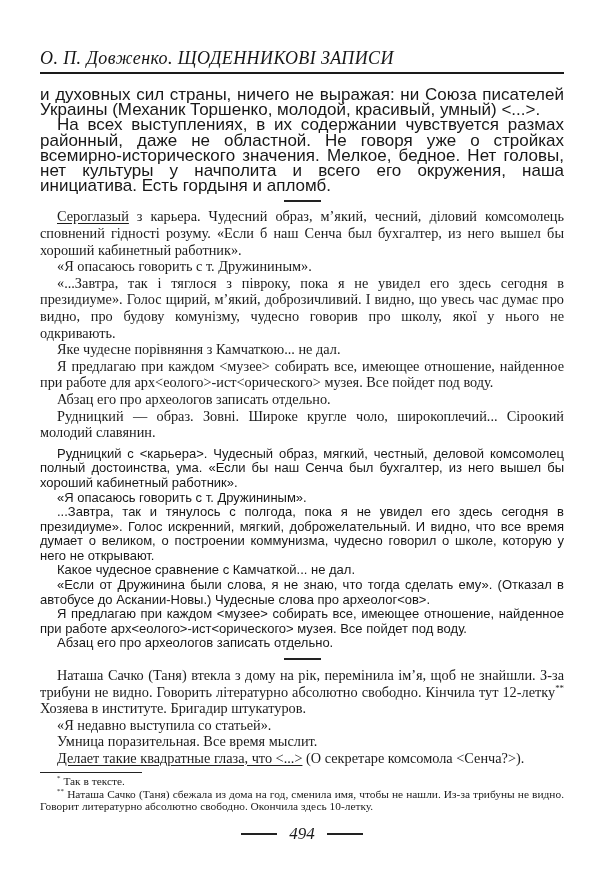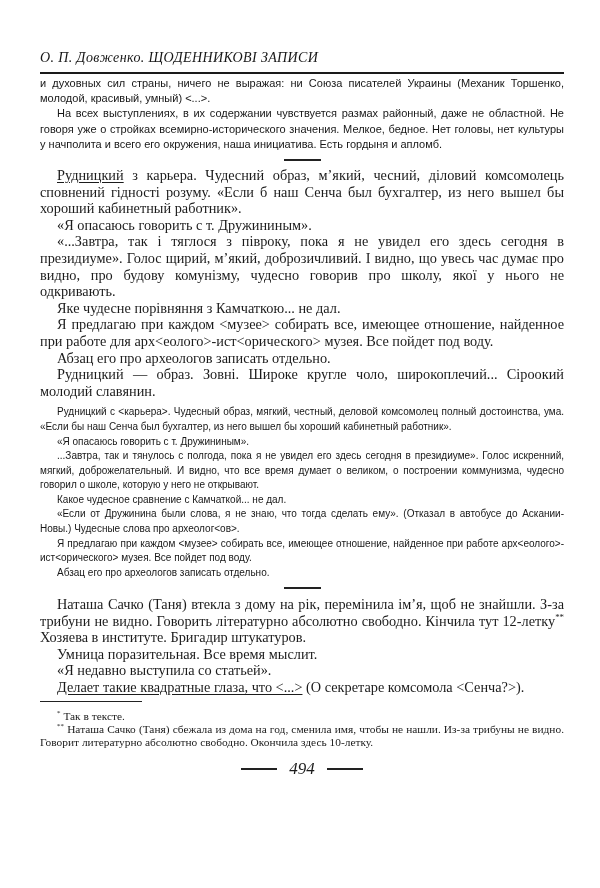--- a/index.html
+++ b/index.html
@@ -9,75 +9,75 @@
     box-sizing:border-box;
     background:#ffffff;
     color:#1b1b1b;
     padding:50px 36px 0 40px;
     overflow:hidden;
   }
   
   .running-head {
     font-family:"Liberation Serif", serif;
     font-style:italic;
-    font-size:14px; line-height:16px;
+    font-size:18px; line-height:16px;
     letter-spacing:0.4px;
     color:#161616;
   }
   .header-rule {
     height:2px; background:#1a1a1a; margin-top:6px;
   }
   
   p { margin:0; text-align:justify; text-indent:17px; }
   p.noindent { text-indent:0; }
   .u { text-decoration:underline; text-underline-offset:2px; }
   sup { font-size:0.62em; line-height:0; }
 
   
   .sec-intro {
-    margin-top:2px;
+    margin-top:13px;
     font-family:"Liberation Sans", sans-serif;
-    font-size:11px; line-height:15.2px;
+    font-size:17px; line-height:15.2px;
     color:#171717;
   }
   
   .divider {
     width:37px; height:0;
     border-top:2px solid #222222;
     margin:7px auto 6px auto;
   }
   
   .sec-ukr {
     margin-top:1px;
     font-family:"Liberation Serif", serif;
     font-size:14.3px; line-height:16.6px;
     color:#1b1b1b;
   }
   
   .sec-rus {
     margin-top:6px;
     font-family:"Liberation Sans", sans-serif;
-    font-size:10px; line-height:14.6px;
+    font-size:13px; line-height:14.6px;
     color:#171717;
   }
   
   .sec-nat {
     margin-top:7px;
     font-family:"Liberation Serif", serif;
     font-size:14.3px; line-height:16.5px;
     color:#1b1b1b;
   }
   
   .fn-rule {
     width:102px; height:0;
     border-top:1.5px solid #222222;
     margin-top:6px;
   }
   .footnotes {
-    margin-top:8px;
+    margin-top:2px;
     font-family:"Liberation Serif", serif;
     font-size:11.4px; line-height:12.6px;
     color:#1b1b1b;
   }
   
   .pagenum {
     margin-top:11px;
     text-align:center;
     font-family:"Liberation Serif", serif;
     font-style:italic;
@@ -103,21 +103,21 @@
   </header>
 
   <section class="sec-intro">
     <p class="noindent"><span>и духовных сил страны, ничего не выражая: ни Союза писателей Украины (Механик Торшенко, молодой, красивый, умный) &lt;...&gt;.</span></p>
     <p><span>На всех выступлениях, в их содержании чувствуется размах районный, даже не областной. Не говоря уже о стройках всемирно-исторического значения. Мелкое, бедное. Нет головы, нет культуры у начполита и всего его окружения, наша инициатива. Есть гордыня и апломб.</span></p>
   </section>
 
   <div class="divider"></div>
 
   <section class="sec-ukr">
-    <p><span class="u">Рудницкий</span><span> з карьера. Чудесний образ, м’який, чесний, діловий комсомолець сповнений гідності розуму. «Если б наш Сенча был бухгалтер, из него вышел бы хороший кабинетный работник».</span></p>
+    <p><span class="u">Сероглазый</span><span> з карьера. Чудесний образ, м’який, чесний, діловий комсомолець сповнений гідності розуму. «Если б наш Сенча был бухгалтер, из него вышел бы хороший кабинетный работник».</span></p>
     <p><span>«Я опасаюсь говорить с т. Дружининым».</span></p>
     <p><span>«...Завтра, так і тяглося з півроку, пока я не увидел его здесь сегодня в президиуме». Голос щирий, м’який, доброзичливий. І видно, що увесь час думає про видно, про будову комунізму, чудесно говорив про школу, якої у нього не одкривають.</span></p>
     <p><span>Яке чудесне порівняння з Камчаткою... не дал.</span></p>
     <p><span>Я предлагаю при каждом &lt;музее&gt; собирать все, имеющее отношение, найденное при работе для арх&lt;еолого&gt;-ист&lt;орического&gt; музея. Все пойдет под воду.</span></p>
     <p><span>Абзац его про археологов записать отдельно.</span></p>
     <p><span>Рудницкий — образ. Зовні. Широке кругле чоло, широкоплечий... Сіроокий молодий славянин.</span></p>
   </section>
 
   <section class="sec-rus">
     <p><span>Рудницкий с &lt;карьера&gt;. Чудесный образ, мягкий, честный, деловой комсомолец полный достоинства, ума. «Если бы наш Сенча был бухгалтер, из него вышел бы хороший кабинетный работник».</span></p>
@@ -126,22 +126,22 @@
     <p><span>Какое чудесное сравнение с Камчаткой... не дал.</span></p>
     <p><span>«Если от Дружинина были слова, я не знаю, что тогда сделать ему». (Отказал в автобусе до Аскании-Новы.) Чудесные слова про археолог&lt;ов&gt;.</span></p>
     <p><span>Я предлагаю при каждом  &lt;музее&gt; собирать все, имеющее отношение, найденное при работе арх&lt;еолого&gt;-ист&lt;орического&gt; музея. Все пойдет под воду.</span></p>
     <p><span>Абзац его про археологов записать отдельно.</span></p>
   </section>
 
   <div class="divider"></div>
 
   <section class="sec-nat">
     <p><span>Наташа Сачко (Таня) втекла з дому на рік, перемінила ім’я, щоб не знайшли. З-за трибуни не видно. Говорить літературно абсолютно свободно. Кінчила тут 12-летку</span><sup>**</sup><span> Хозяева в институте. Бригадир штукатуров.</span></p>
+    <p><span>«Я недавно выступила со статьей».</span></p>
     <p><span>Умница поразительная. Все время мыслит.</span></p>
-    <p><span>«Я недавно выступила со статьей».</span></p>
     <p><span class="u">Делает такие квадратные глаза, что &lt;...&gt;</span><span> (О секретаре комсомола &lt;Сенча?&gt;).</span></p>
   </section>
 
   <footer>
     <div class="fn-rule"></div>
     <div class="footnotes">
       <p><sup>*</sup> <span>Так в тексте.</span></p>
       <p><sup>**</sup> <span>Наташа Сачко (Таня) сбежала из дома на год, сменила имя, чтобы не нашли. Из-за трибуны не видно. Говорит литературно абсолютно свободно. Окончила здесь 10-летку.</span></p>
     </div>
   </footer>

